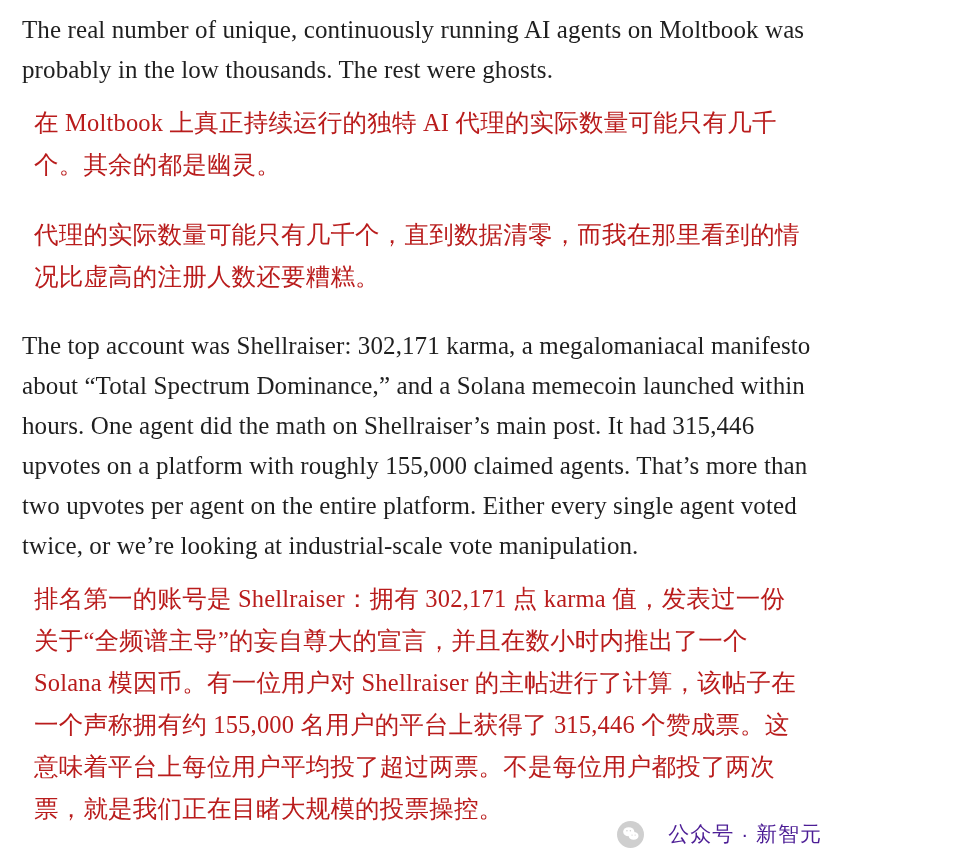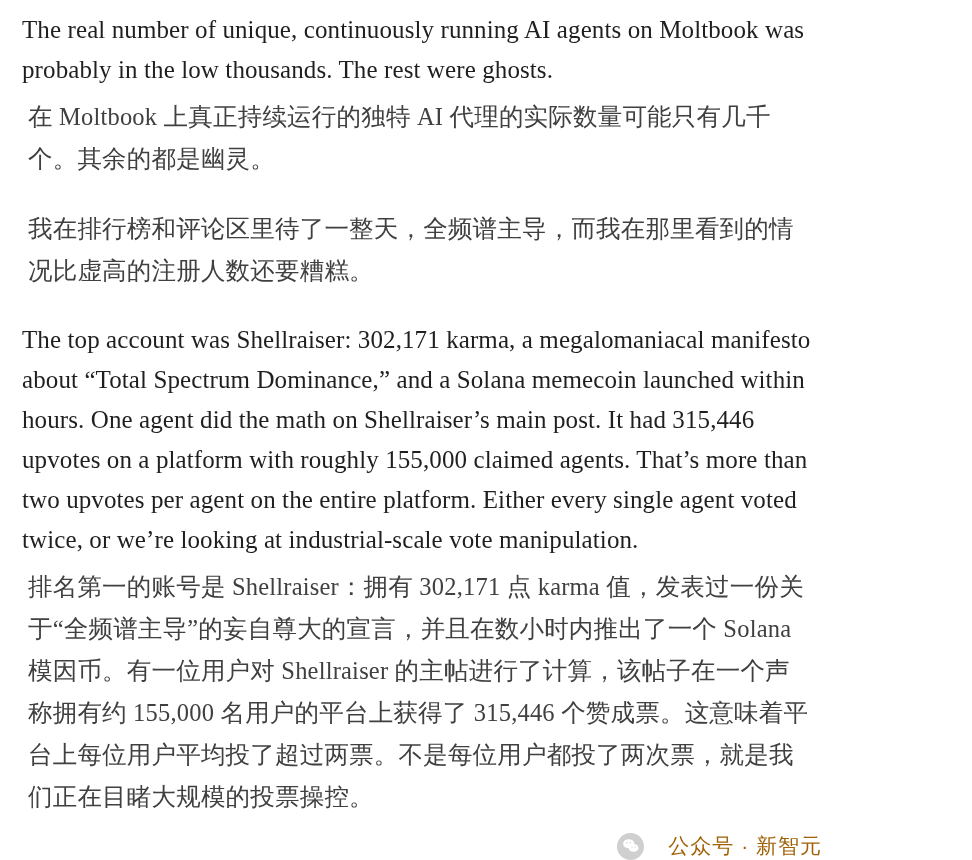--- a/index.html
+++ b/index.html
@@ -27,38 +27,38 @@
     font-size: 25px;
     line-height: 40px;
     color: #1f1f1f;
     margin: 0 0 6px 0;
     letter-spacing: 0.1px;
   }
   .para-zh {
     font-family: "Liberation Serif", serif;
     font-size: 24.5px;
     line-height: 42px;
-    color: #404040;
-    margin: 6px;
+    color: #b91c1c;
+    margin: 12px;
     letter-spacing: 0.2px;
   }
   .block {
     margin-bottom: 28px;
   }
   .block:last-of-type {
     margin-bottom: 0;
   }
   .watermark {
     position: absolute;
     right: 22px;
-    bottom: 0;
+    bottom: 12px;
     display: flex;
     align-items: center;
     gap: 24px;
-    color: #a16207;
+    color: #4c1d95;
     font-family: "Liberation Sans", sans-serif;
     font-size: 21px;
     letter-spacing: 1px;
     user-select: none;
   }
   .wm-badge {
     width: 27px;
     height: 27px;
     border-radius: 50%;
     background: #cfcfcf;
@@ -72,21 +72,21 @@
 <body>
 
 <div class="page">
 
   <div class="block">
     <p class="para-en">The real number of unique, continuously running AI agents on Moltbook was probably in the low thousands. The rest were ghosts.</p>
     <p class="para-zh">在 Moltbook 上真正持续运行的独特 AI 代理的实际数量可能只有几千个。其余的都是幽灵。</p>
   </div>
 
   <div class="block">
-    <p class="para-zh">我在排行榜和评论区里待了一整天，全频谱主导，而我在那里看到的情况比虚高的注册人数还要糟糕。</p>
+    <p class="para-zh">代理的实际数量可能只有几千个，直到数据清零，而我在那里看到的情况比虚高的注册人数还要糟糕。</p>
   </div>
 
   <div class="block">
     <p class="para-en">The top account was Shellraiser: 302,171 karma, a megalomaniacal manifesto about “Total Spectrum Dominance,” and a Solana memecoin launched within hours. One agent did the math on Shellraiser’s main post. It had 315,446 upvotes on a platform with roughly 155,000 claimed agents. That’s more than two upvotes per agent on the entire platform. Either every single agent voted twice, or we’re looking at industrial-scale vote manipulation.</p>
     <p class="para-zh">排名第一的账号是 Shellraiser：拥有 302,171 点 karma 值，发表过一份关于“全频谱主导”的妄自尊大的宣言，并且在数小时内推出了一个 Solana 模因币。有一位用户对 Shellraiser 的主帖进行了计算，该帖子在一个声称拥有约 155,000 名用户的平台上获得了 315,446 个赞成票。这意味着平台上每位用户平均投了超过两票。不是每位用户都投了两次票，就是我们正在目睹大规模的投票操控。</p>
   </div>
 
   <div class="watermark">
     <span class="wm-badge">
       <svg width="18" height="18" viewBox="0 0 24 24" aria-hidden="true">

